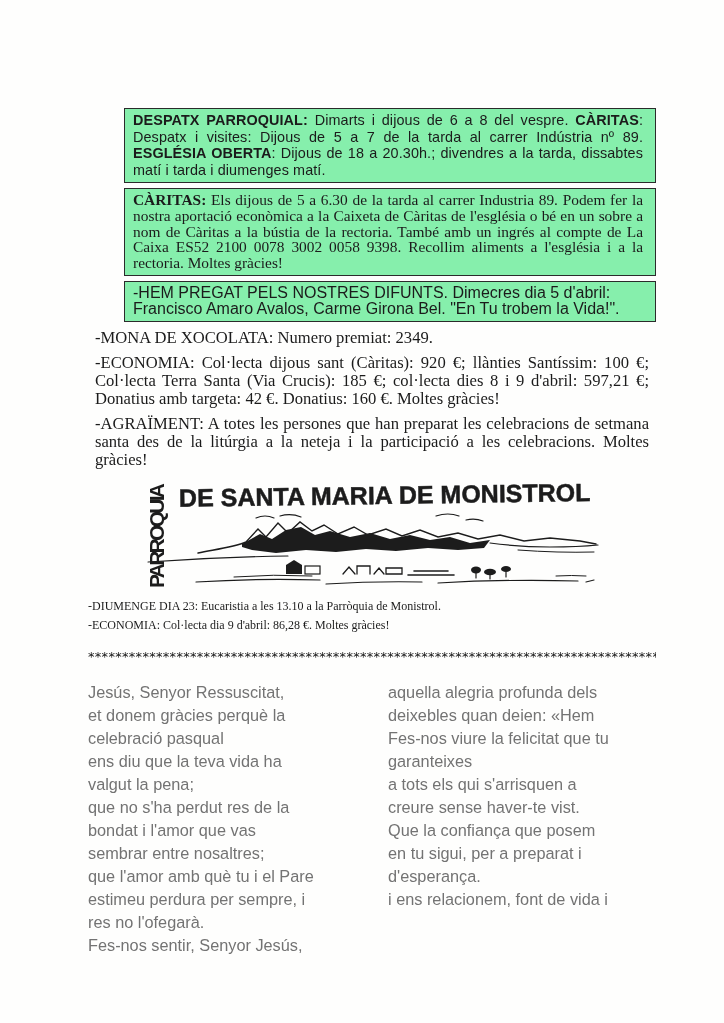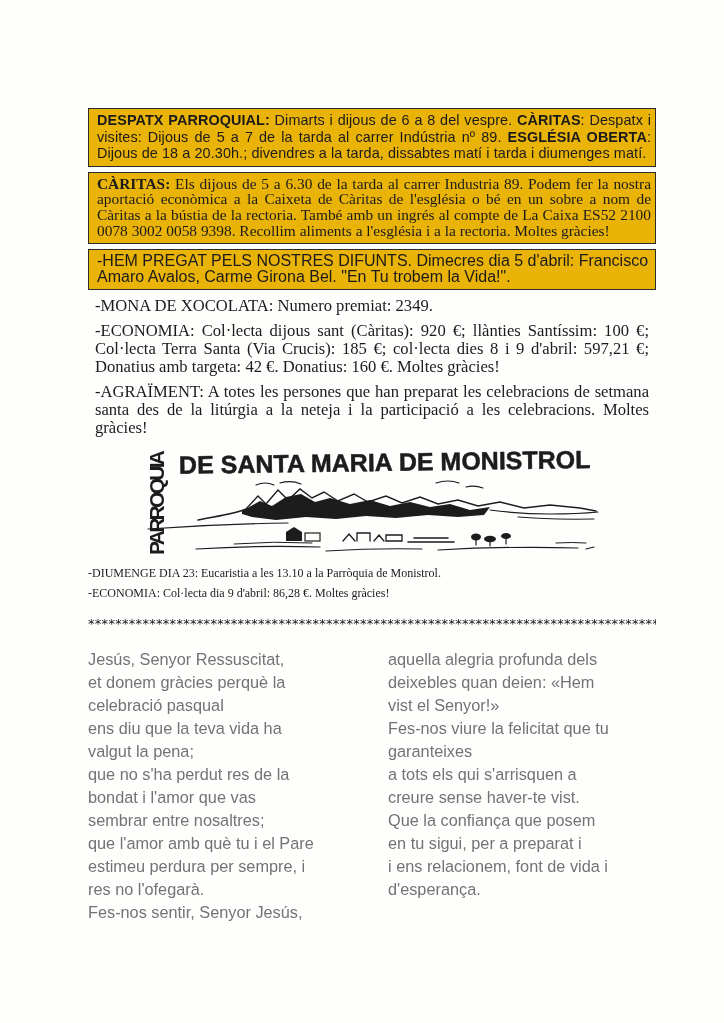--- a/index.html
+++ b/index.html
@@ -4,21 +4,21 @@
 <style>
   * { margin:0; padding:0; box-sizing:border-box; }
   html,body { background:#ffffff; }
   .page {
     position:relative; width:724px; height:1023px;
     background:#fefefd; color:#1b1b1b; overflow:hidden;
     font-family:"Liberation Serif", serif;
   }
   .content { position:absolute; left:88px; top:108px; width:568px; }
 
-  .box { border:1.6px solid #2b2b2b; padding:3px 4px 4px 8px; background:#eab308; }
+  .box { border:1.6px solid #2b2b2b; padding:3px 12px 4px 8px; background:#86efac;margin-left:36px; }
   .box-despatx { font-family:"Liberation Sans",sans-serif; font-size:14.4px; line-height:16.6px; letter-spacing:0.1px; margin-bottom:5px; text-align:justify; }
   .box-caritas { font-family:"Liberation Serif",serif; font-size:15.4px; line-height:15.7px; margin-bottom:5px; text-align:justify; }
   .box-difunts { font-family:"Liberation Sans",sans-serif; font-size:16px; line-height:16px; margin-bottom:7px; }
   .b { font-weight:bold; }
 
   .body-text { font-size:16.6px; line-height:18.1px; text-align:justify; }
   .body-text p { margin:7px; }
 
   .logo-wrap { margin:2px 0 0 50px; width:462px; height:112px; }
 
@@ -112,26 +112,25 @@
         <div>bondat i l'amor que vas</div>
         <div>sembrar entre nosaltres;</div>
         <div>que l'amor amb què tu i el Pare</div>
         <div>estimeu perdura per sempre, i</div>
         <div>res no l'ofegarà.</div>
         <div>Fes-nos sentir, Senyor Jesús,</div>
       </div>
       <div class="poem-col-right">
         <div>aquella alegria profunda dels</div>
         <div>deixebles quan deien: «Hem</div>
-        <div>vist el Senyor!»</div>
         <div>Fes-nos viure la felicitat que tu</div>
         <div>garanteixes</div>
         <div>a tots els qui s'arrisquen a</div>
         <div>creure sense haver-te vist.</div>
         <div>Que la confiança que posem</div>
         <div>en tu sigui, per a preparat i</div>
+        <div>d'esperança.</div>
         <div>i ens relacionem, font de vida i</div>
-        <div>d'esperança.</div>
       </div>
     </div>
 
   </div>
 </div>
 
 </body></html>

